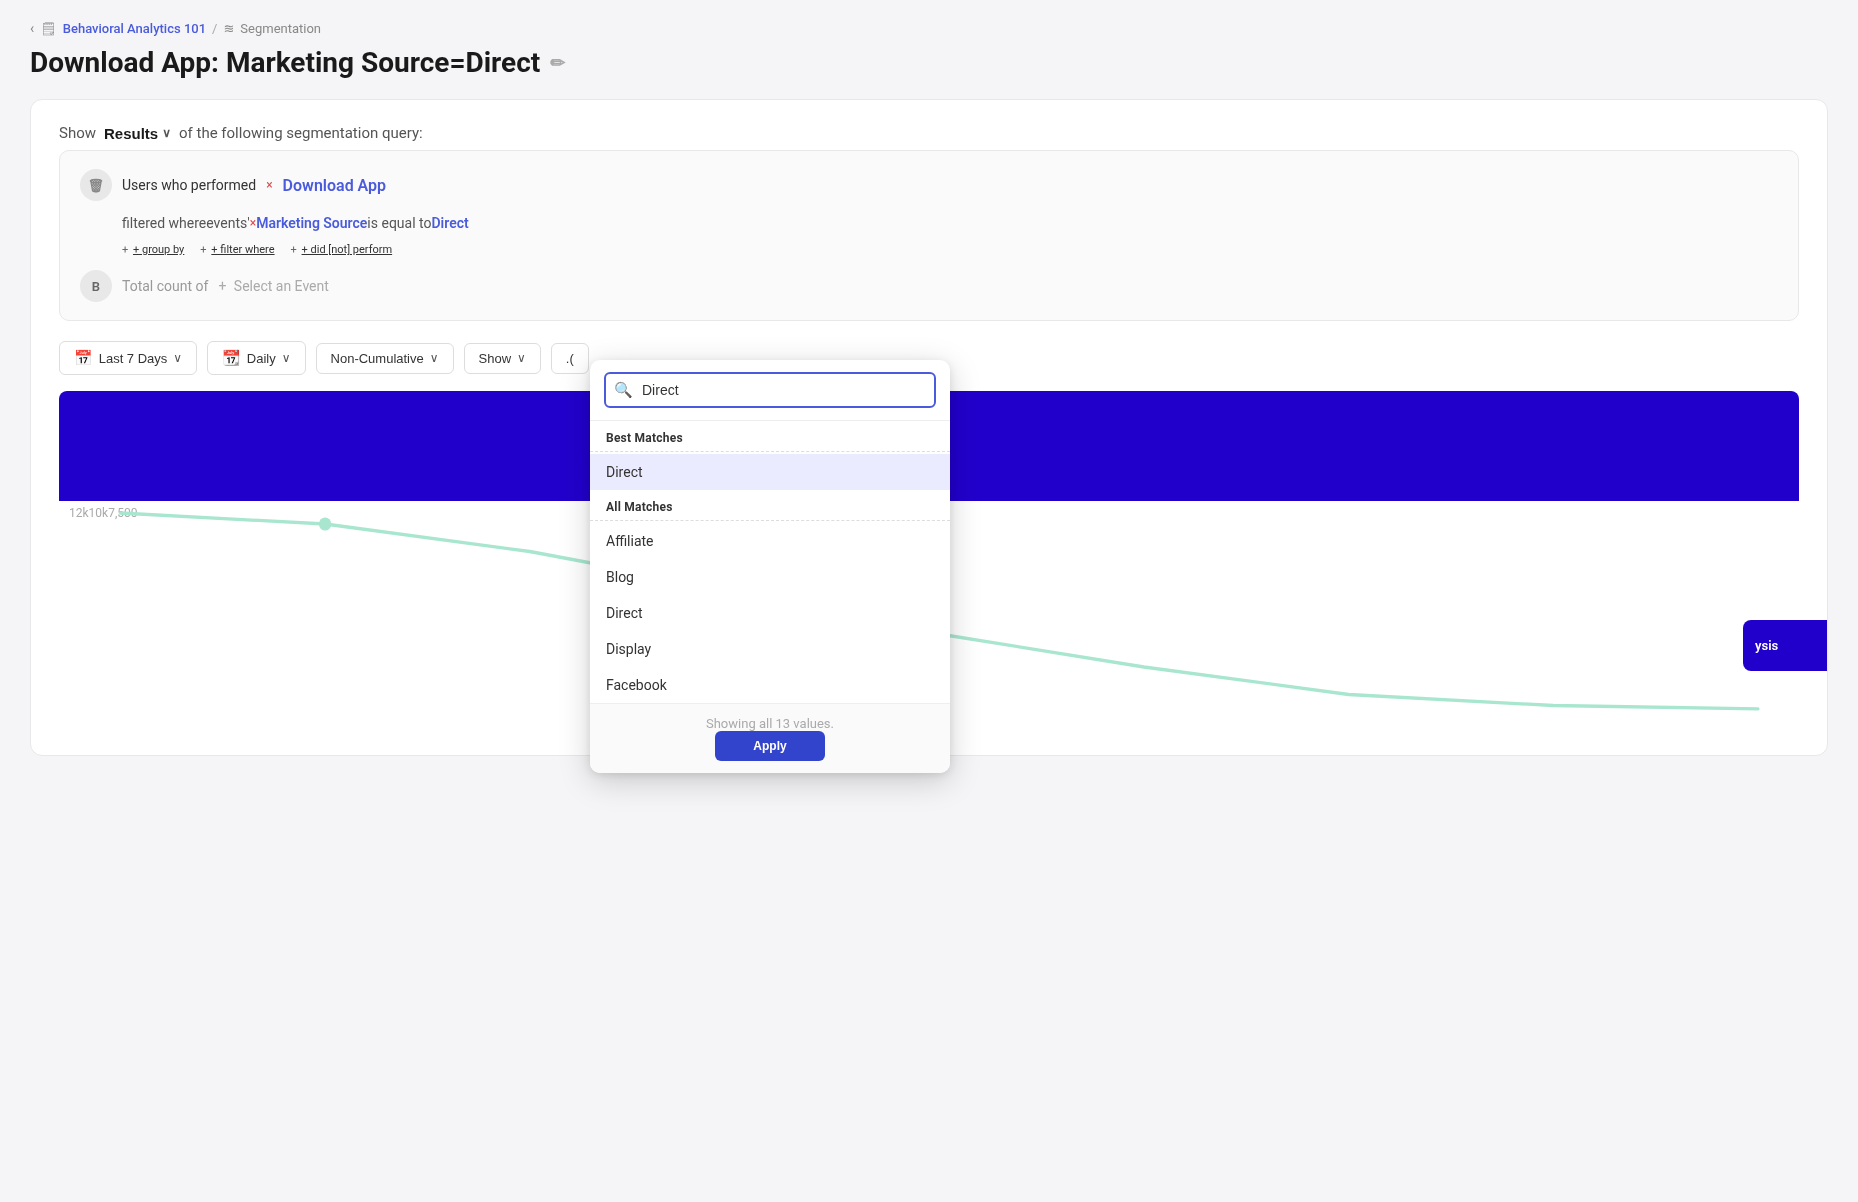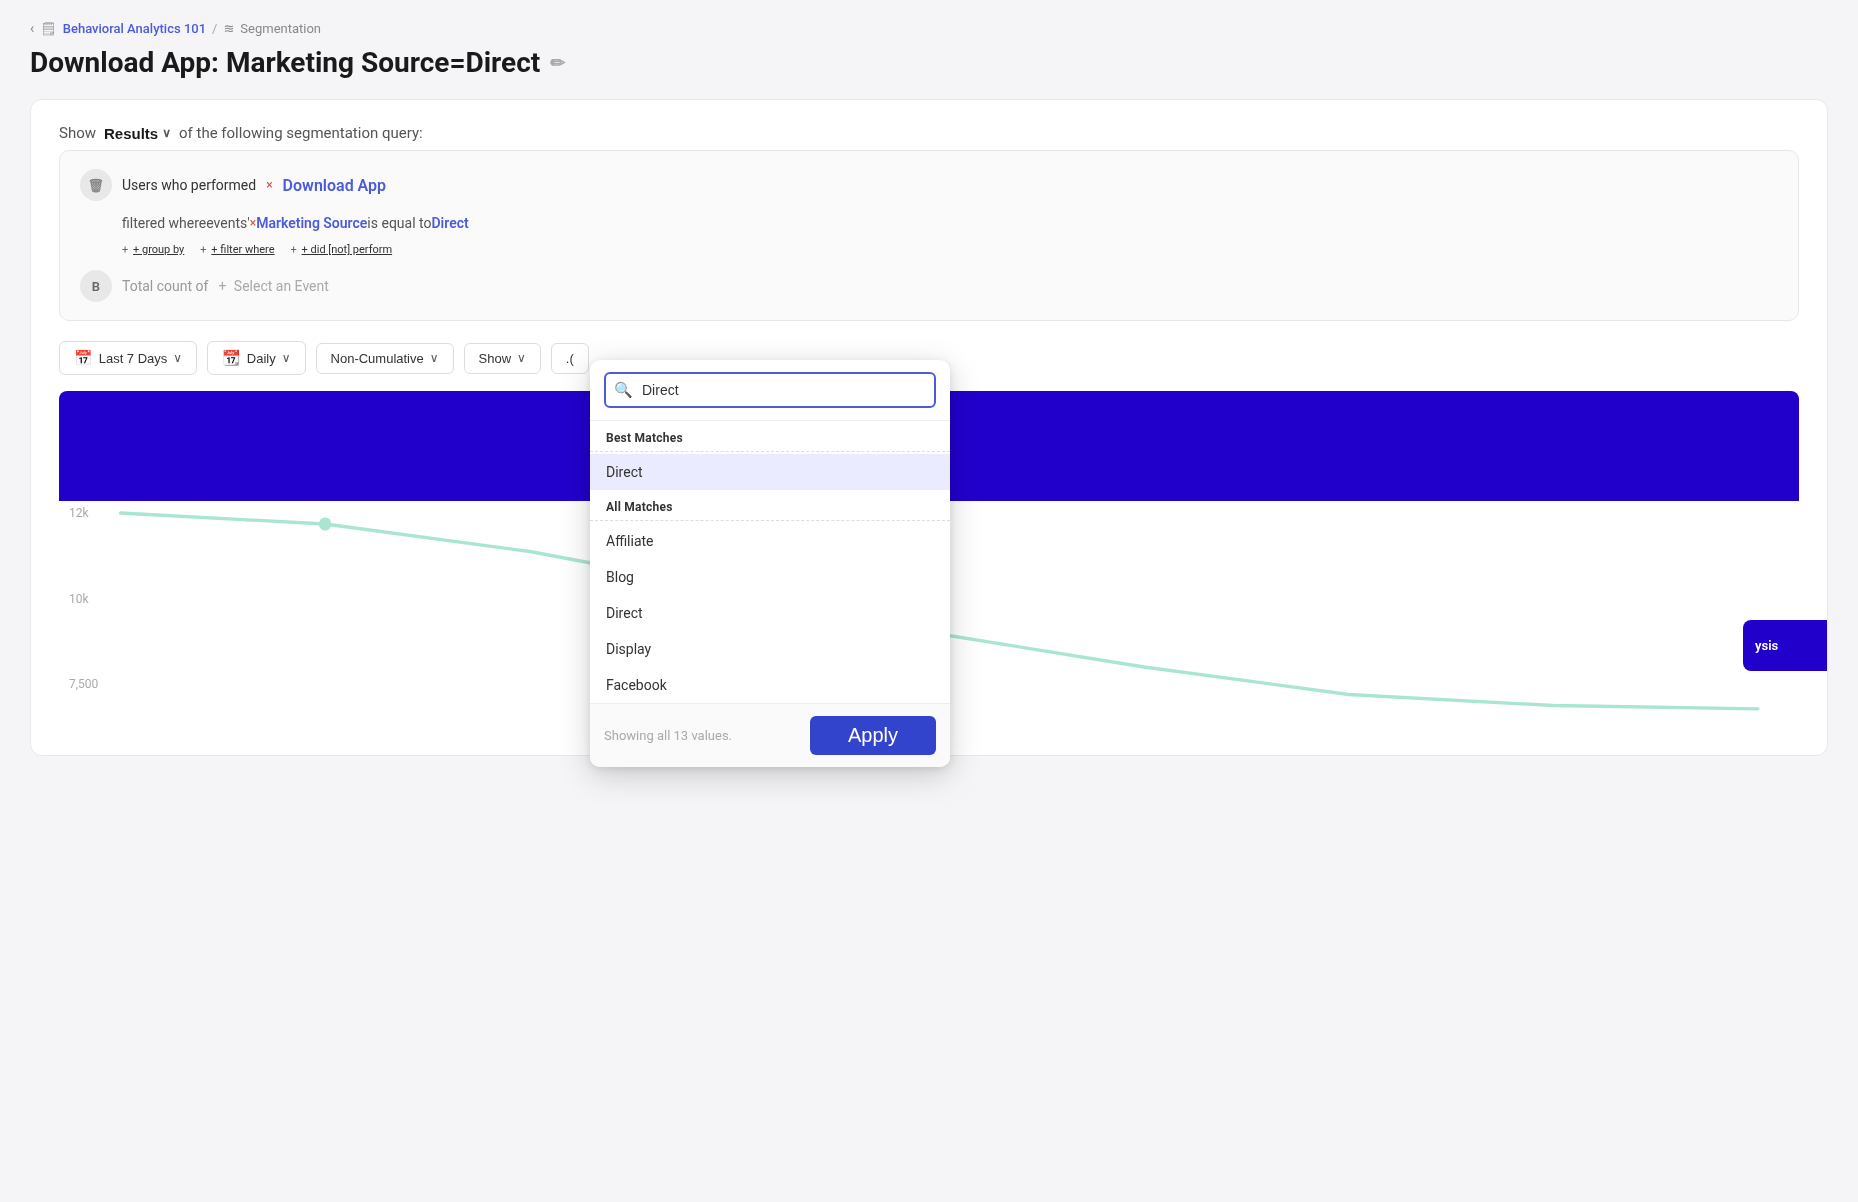--- a/index.html
+++ b/index.html
@@ -204,21 +204,21 @@
       height: 110px;
       width: 100%;
       border-radius: 6px 6px 0 0;
     }
     .y-labels {
       position: absolute;
       left: 10px;
       bottom: 40px;
       top: 115px;
       display: flex;
-      flex-direction: column;
+      flex-direction: row;
       justify-content: space-between;
       font-size: 12px;
       color: #aaa;
     }
     
     .dropdown-overlay {
       position: absolute;
       top: 360px;
       left: 590px;
       width: 360px;
@@ -277,33 +277,34 @@
     .dropdown-item.selected {
       background: #ebebff;
     }
     .dropdown-footer {
       display: flex;
       align-items: center;
       justify-content: space-between;
       padding: 12px 14px;
       border-top: 1px solid #eee;
       background: #fafafa;
+      flex-direction: column;
     }
     .showing-text {
       font-size: 13px;
       color: #aaa;
     }
     .apply-btn {
       background: #3344cc;
       color: #fff;
       border: none;
       border-radius: 6px;
       padding: 8px 38px;
-      font-size: 20px;
-      font-weight: 400;
+      font-size: 12px;
+      font-weight: 700;
       cursor: pointer;
     }
     
     .chart-svg {
       width: 100%;
       height: 200px;
     }
     .right-panel-hint {
       position: absolute;
       right: 0;

